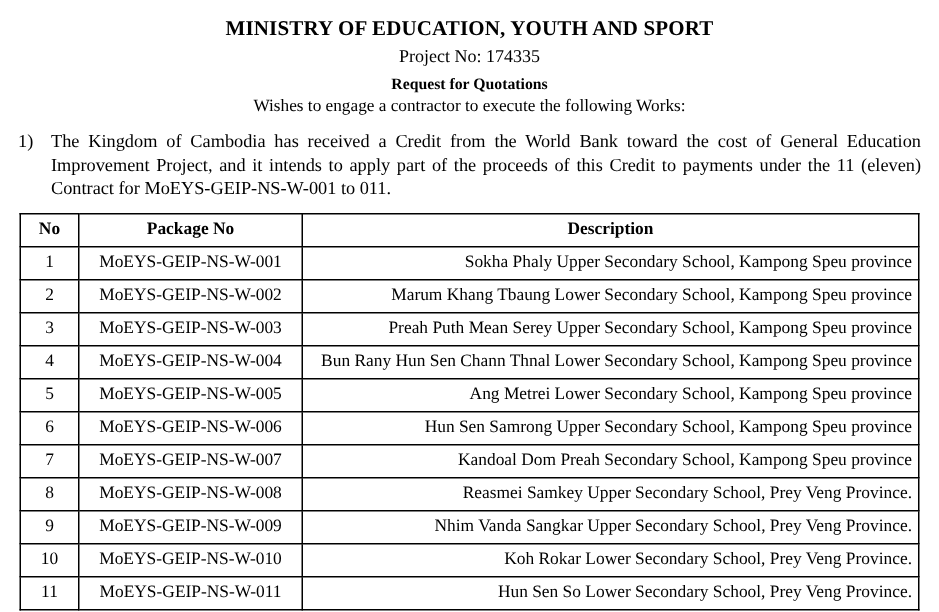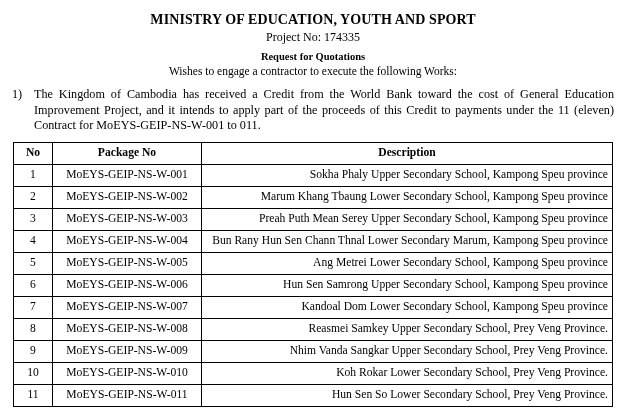--- a/index.html
+++ b/index.html
@@ -137,36 +137,36 @@
         <td class="c-desc">Marum Khang Tbaung Lower Secondary School, Kampong Speu province</td>
       </tr>
       <tr>
         <td class="c-no">3</td>
         <td class="c-pkg">MoEYS-GEIP-NS-W-003</td>
         <td class="c-desc">Preah Puth Mean Serey Upper Secondary School, Kampong Speu province</td>
       </tr>
       <tr>
         <td class="c-no">4</td>
         <td class="c-pkg">MoEYS-GEIP-NS-W-004</td>
-        <td class="c-desc">Bun Rany Hun Sen Chann Thnal Lower Secondary Marum, Kampong Speu province</td>
+        <td class="c-desc">Bun Rany Hun Sen Chann Thnal Lower Secondary School, Kampong Speu province</td>
       </tr>
       <tr>
         <td class="c-no">5</td>
         <td class="c-pkg">MoEYS-GEIP-NS-W-005</td>
         <td class="c-desc">Ang Metrei Lower Secondary School, Kampong Speu province</td>
       </tr>
       <tr>
         <td class="c-no">6</td>
         <td class="c-pkg">MoEYS-GEIP-NS-W-006</td>
         <td class="c-desc">Hun Sen Samrong Upper Secondary School, Kampong Speu province</td>
       </tr>
       <tr>
         <td class="c-no">7</td>
         <td class="c-pkg">MoEYS-GEIP-NS-W-007</td>
-        <td class="c-desc">Kandoal Dom Lower Secondary School, Kampong Speu province</td>
+        <td class="c-desc">Kandoal Dom Preah Secondary School, Kampong Speu province</td>
       </tr>
       <tr>
         <td class="c-no">8</td>
         <td class="c-pkg">MoEYS-GEIP-NS-W-008</td>
         <td class="c-desc">Reasmei Samkey Upper Secondary School, Prey Veng Province.</td>
       </tr>
       <tr>
         <td class="c-no">9</td>
         <td class="c-pkg">MoEYS-GEIP-NS-W-009</td>
         <td class="c-desc">Nhim Vanda Sangkar Upper Secondary School, Prey Veng Province.</td>

